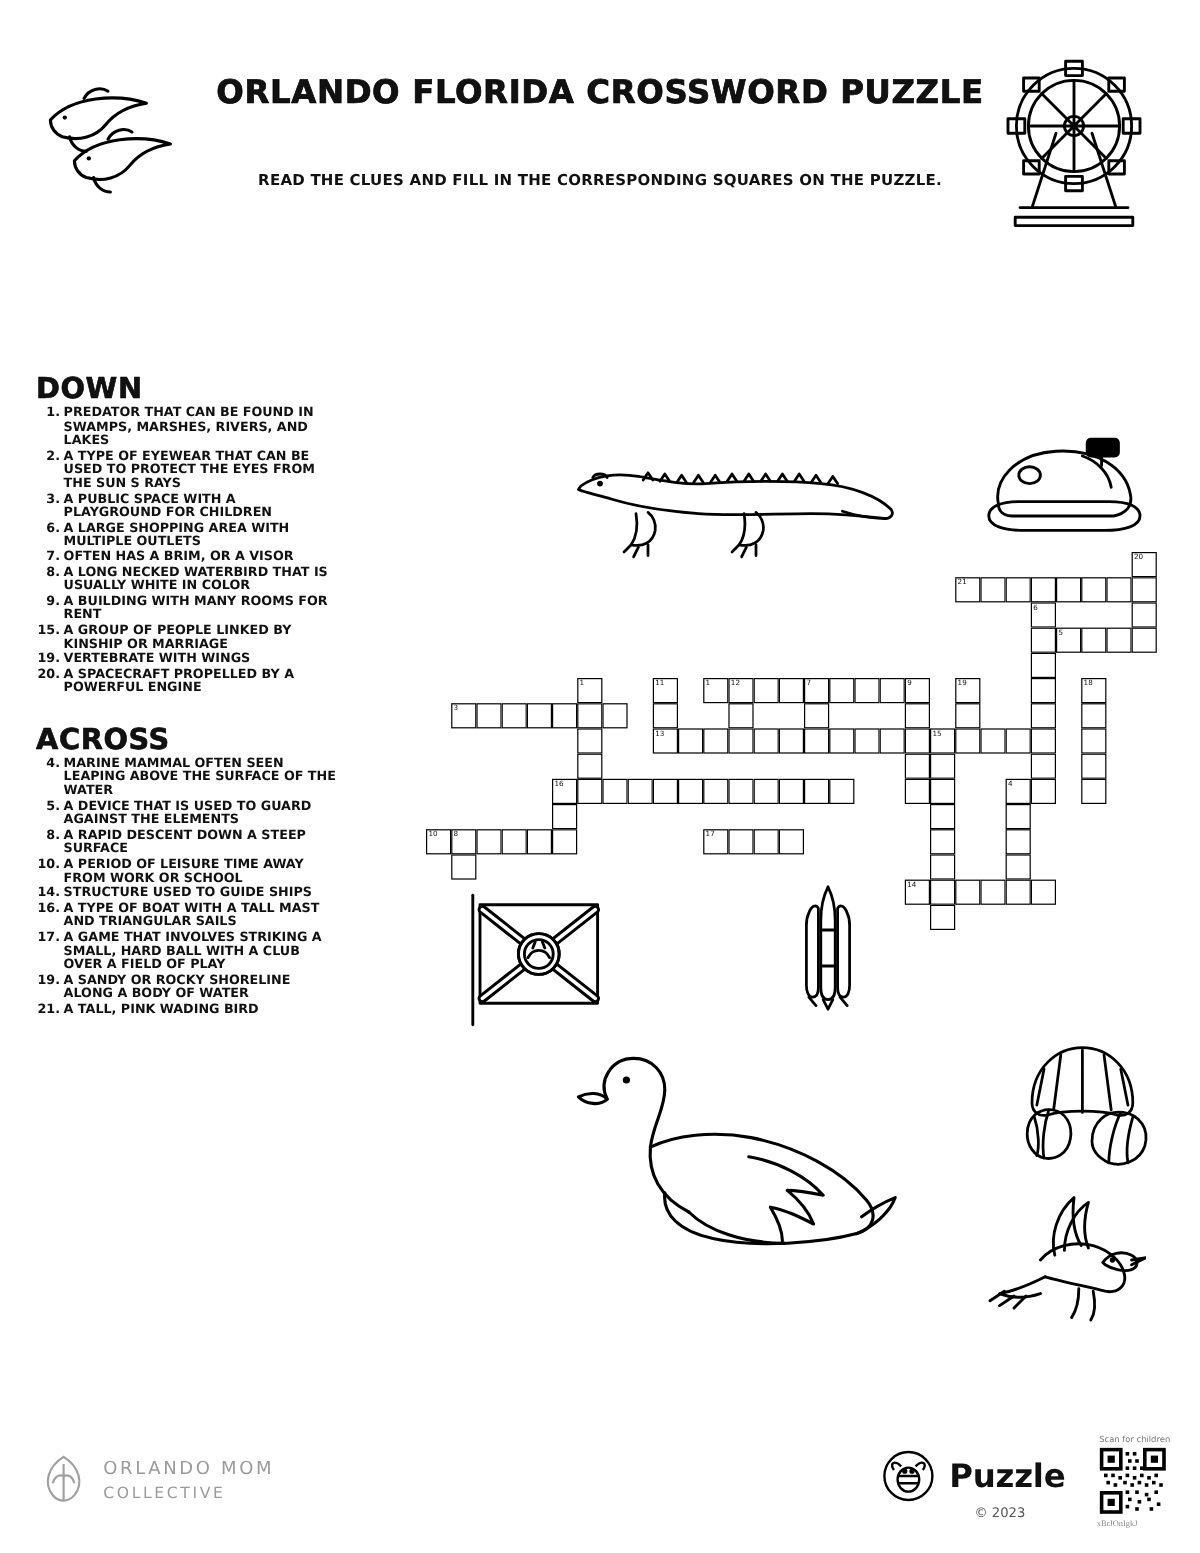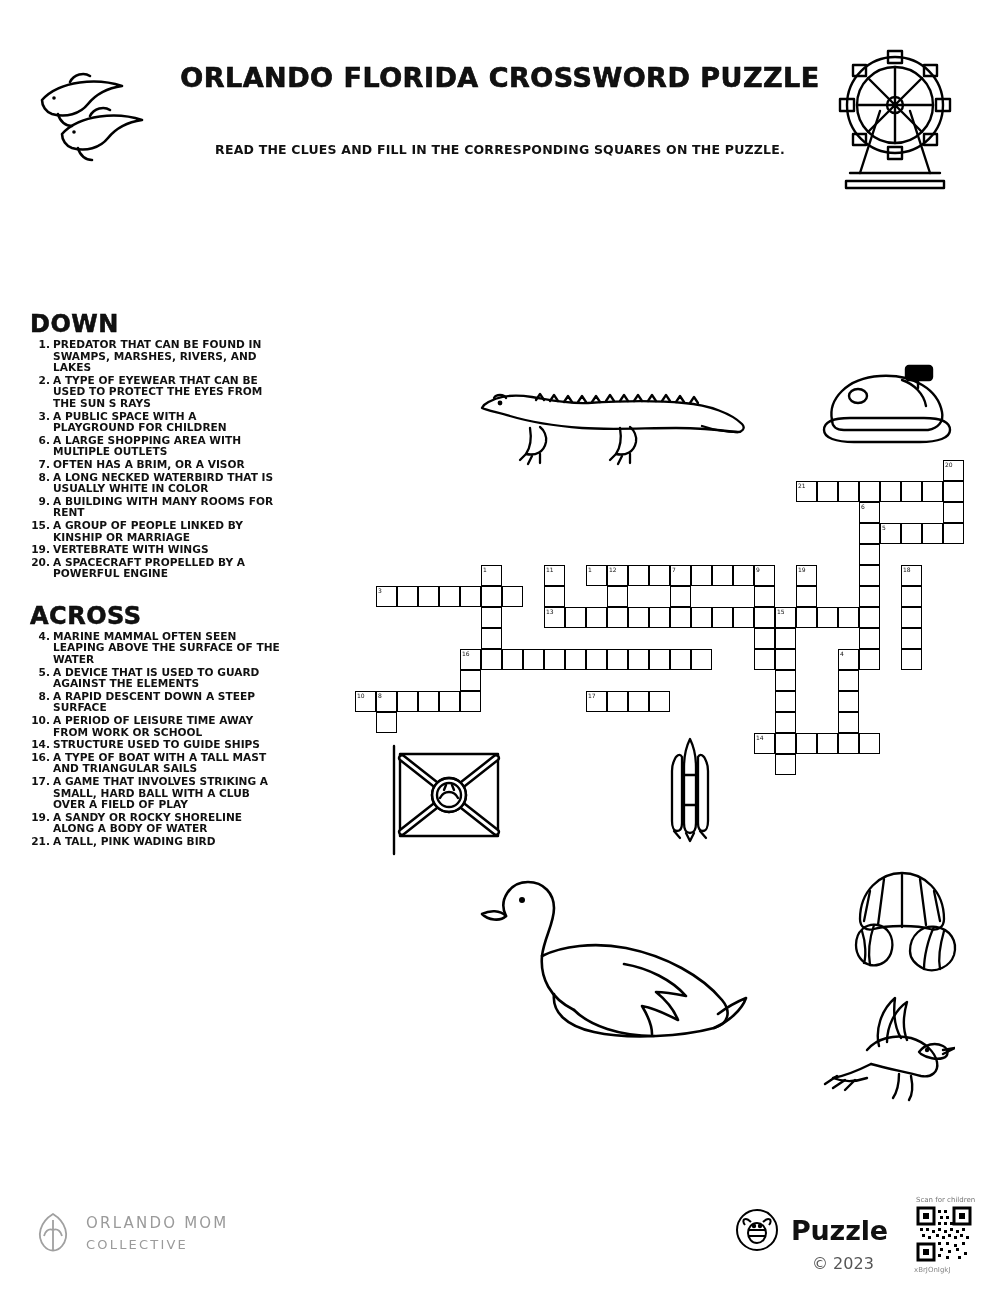--- a/index.html
+++ b/index.html
@@ -134,28 +134,28 @@
   }
   .omc-sub {
     font-size: 13px; letter-spacing: 2.2px; color: #9a9a9a;
     text-transform: uppercase; margin-top: 5px;
   }
   .beeloo { position: absolute; left: 735px; top: 18px; display: flex; align-items: center; }
   .beeloo-name {
     font-size: 27px; font-weight: bold; margin-left: 12px; letter-spacing: -0.2px;
   }
   .copyright {
-    position: absolute; left: 812px; top: 64px; font-size: 16px; color: #555;
+    position: absolute; left: 812px; top: 64px; font-size: 11px; color: #555;
   }
   .scan-label {
     position: absolute; left: 916px; top: 6px; font-size: 7px; color: #777;
   }
   .qr { position: absolute; left: 916px; top: 16px; }
   .qr-code-text {
-    position: absolute; left: 914px; top: 76px; font-size: 7px; color: #888;
+    position: absolute; left: 914px; top: 76px; font-size: 7px; color: #888; font-family: Liberation Serif, serif;
   }
 </style>
 </head>
 <body>
 
 <div class="header">
 
   <svg class="dolphins" width="150" height="110" viewBox="0 0 150 110" fill="none" stroke="#000" stroke-width="2.6" stroke-linecap="round" stroke-linejoin="round">
     <path d="M12 32 C30 12, 68 10, 92 18 C78 20, 66 26, 58 36 C50 46, 36 50, 22 46 C16 44, 12 38, 12 32 Z"></path>
     <path d="M40 14 C44 6, 54 4, 60 8"></path>

